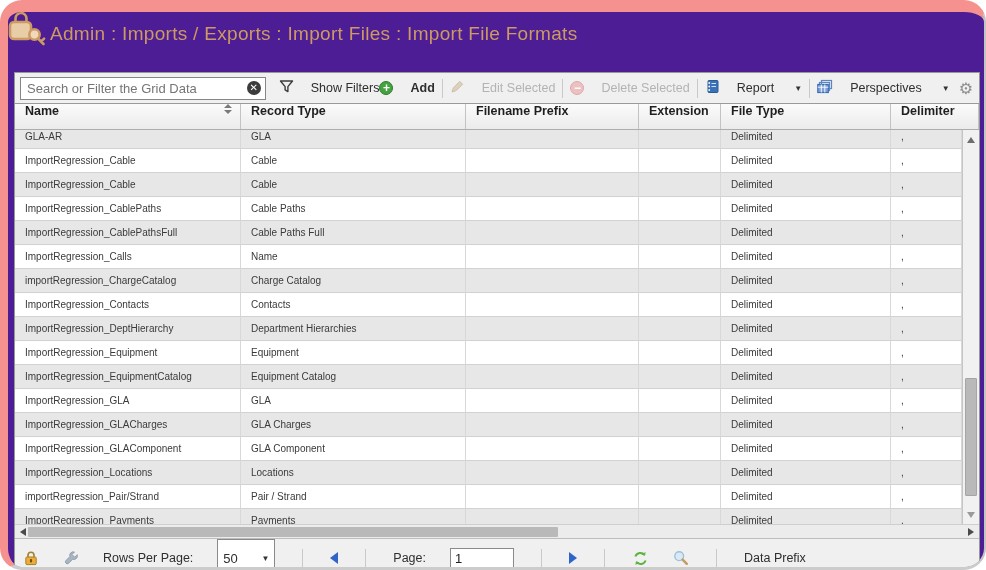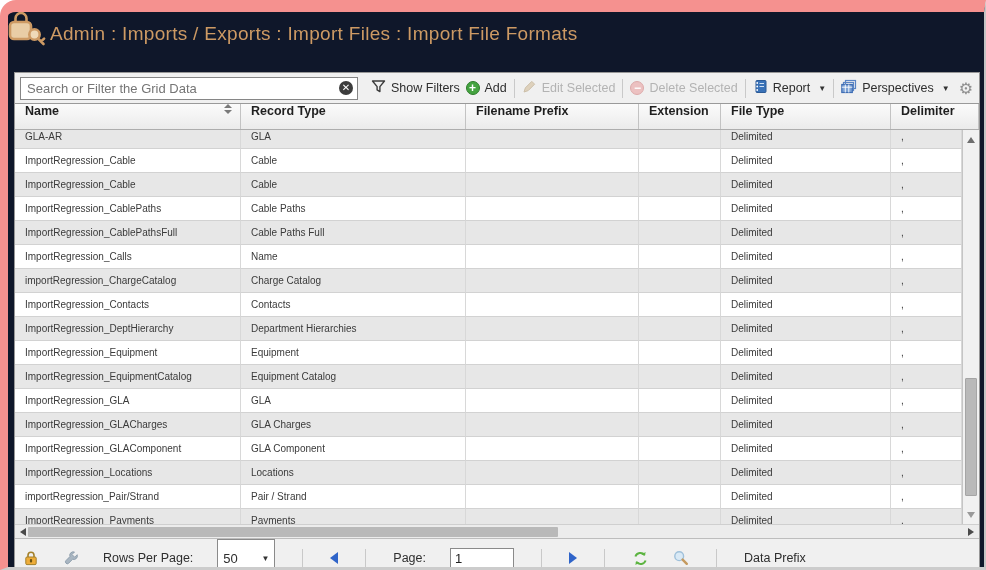--- a/index.html
+++ b/index.html
@@ -1,52 +1,53 @@
 <!DOCTYPE html>
 <html><head>
 <meta charset="utf-8">
 <style>
   * { box-sizing: border-box; margin: 0; padding: 0; }
   html,body { width: 986px; height: 570px; font-family: "Liberation Sans", sans-serif; }
   body { background: #ffffff; }
 
   .page {
     position: relative; width: 986px; height: 570px;
-    background: #0f172a;
+    background: #4c1d95;
     border-top: 12px solid #f5918f;
     border-left: 8px solid #f5918f;
     border-right: 2px solid #c4c4c4;
     border-bottom: 3px solid #cccccc;
     border-top-left-radius: 16px;
     overflow: hidden;
+    border-radius: 22px;
   }
 
   
   .titlebar { height: 43px; display: flex; align-items: center; padding-left: 2px; }
   .app-icon { margin: -6px 4px 0 -4px; flex: 0 0 auto; }
   .page-title { font-size: 19px; color: #cd9a64; letter-spacing: .3px; }
 
   
   .panel {
     position: absolute; left: 6px; top: 43px; width: 966px; height: 506px;
     background: #f0f0f0; border: 1px solid #979797;
     display: flex; flex-direction: column; margin-top: 17px;
   }
 
   
   .toolbar { height: 30px; flex: 0 0 30px; display: flex; align-items: center; padding: 0 6px 0 5px; background: #f0f0f0; }
   .search-box { width: 338px; height: 23px; background: #fff; border: 1px solid #868686; display: flex; align-items: center; padding: 0 4px 0 6px; }
   .search-box input { border: none; outline: none; flex: 1; font-size: 13px; color: #555; font-family: "Liberation Sans", sans-serif; background: transparent; }
   .clear-btn { width: 14px; height: 14px; border-radius: 50%; background: #3c3c3c; color: #fff; font-size: 10px; line-height: 14px; text-align: center; cursor: pointer; flex: 0 0 auto; }
-  .tb-item { display: flex; align-items: center; gap: 5px; font-size: 12.5px; color: #2e2e2e; white-space: nowrap; cursor: pointer; }
+  .tb-item { display: flex; align-items: center; gap: 17px; font-size: 12.5px; color: #2e2e2e; white-space: nowrap; cursor: pointer; }
   .tb-item.disabled { color: #b3b3b3; cursor: default; }
   .tb-sep { width: 1px; height: 19px; background: #c9c9c9; margin: 0 7px; }
   .show-filters { margin-left: 13px; }
   .right-group { margin-left: auto; display: flex; align-items: center; }
-  .add-label { font-weight: normal; }
+  .add-label { font-weight: bold; }
   .caret { font-size: 8px; color: #333; margin-left: 3px; }
   .circle-ic { width: 14px; height: 14px; border-radius: 50%; color: #fff; font-size: 12px; line-height: 13px; text-align: center; font-weight: bold; }
   .add-ic { background: #44a340; border: 1px solid #2e7d2b; }
   .del-ic { background: #ecc1c1; border: 1px solid #ddabab; }
   .gear { font-size: 16px; color: #8f8f8f; margin-left: 9px; cursor: pointer; }
 
   
   .grid-header {
     flex: 0 0 27px; height: 27px;
     display: grid; grid-template-columns: 226px 225px 173px 82px 170px 1fr;

